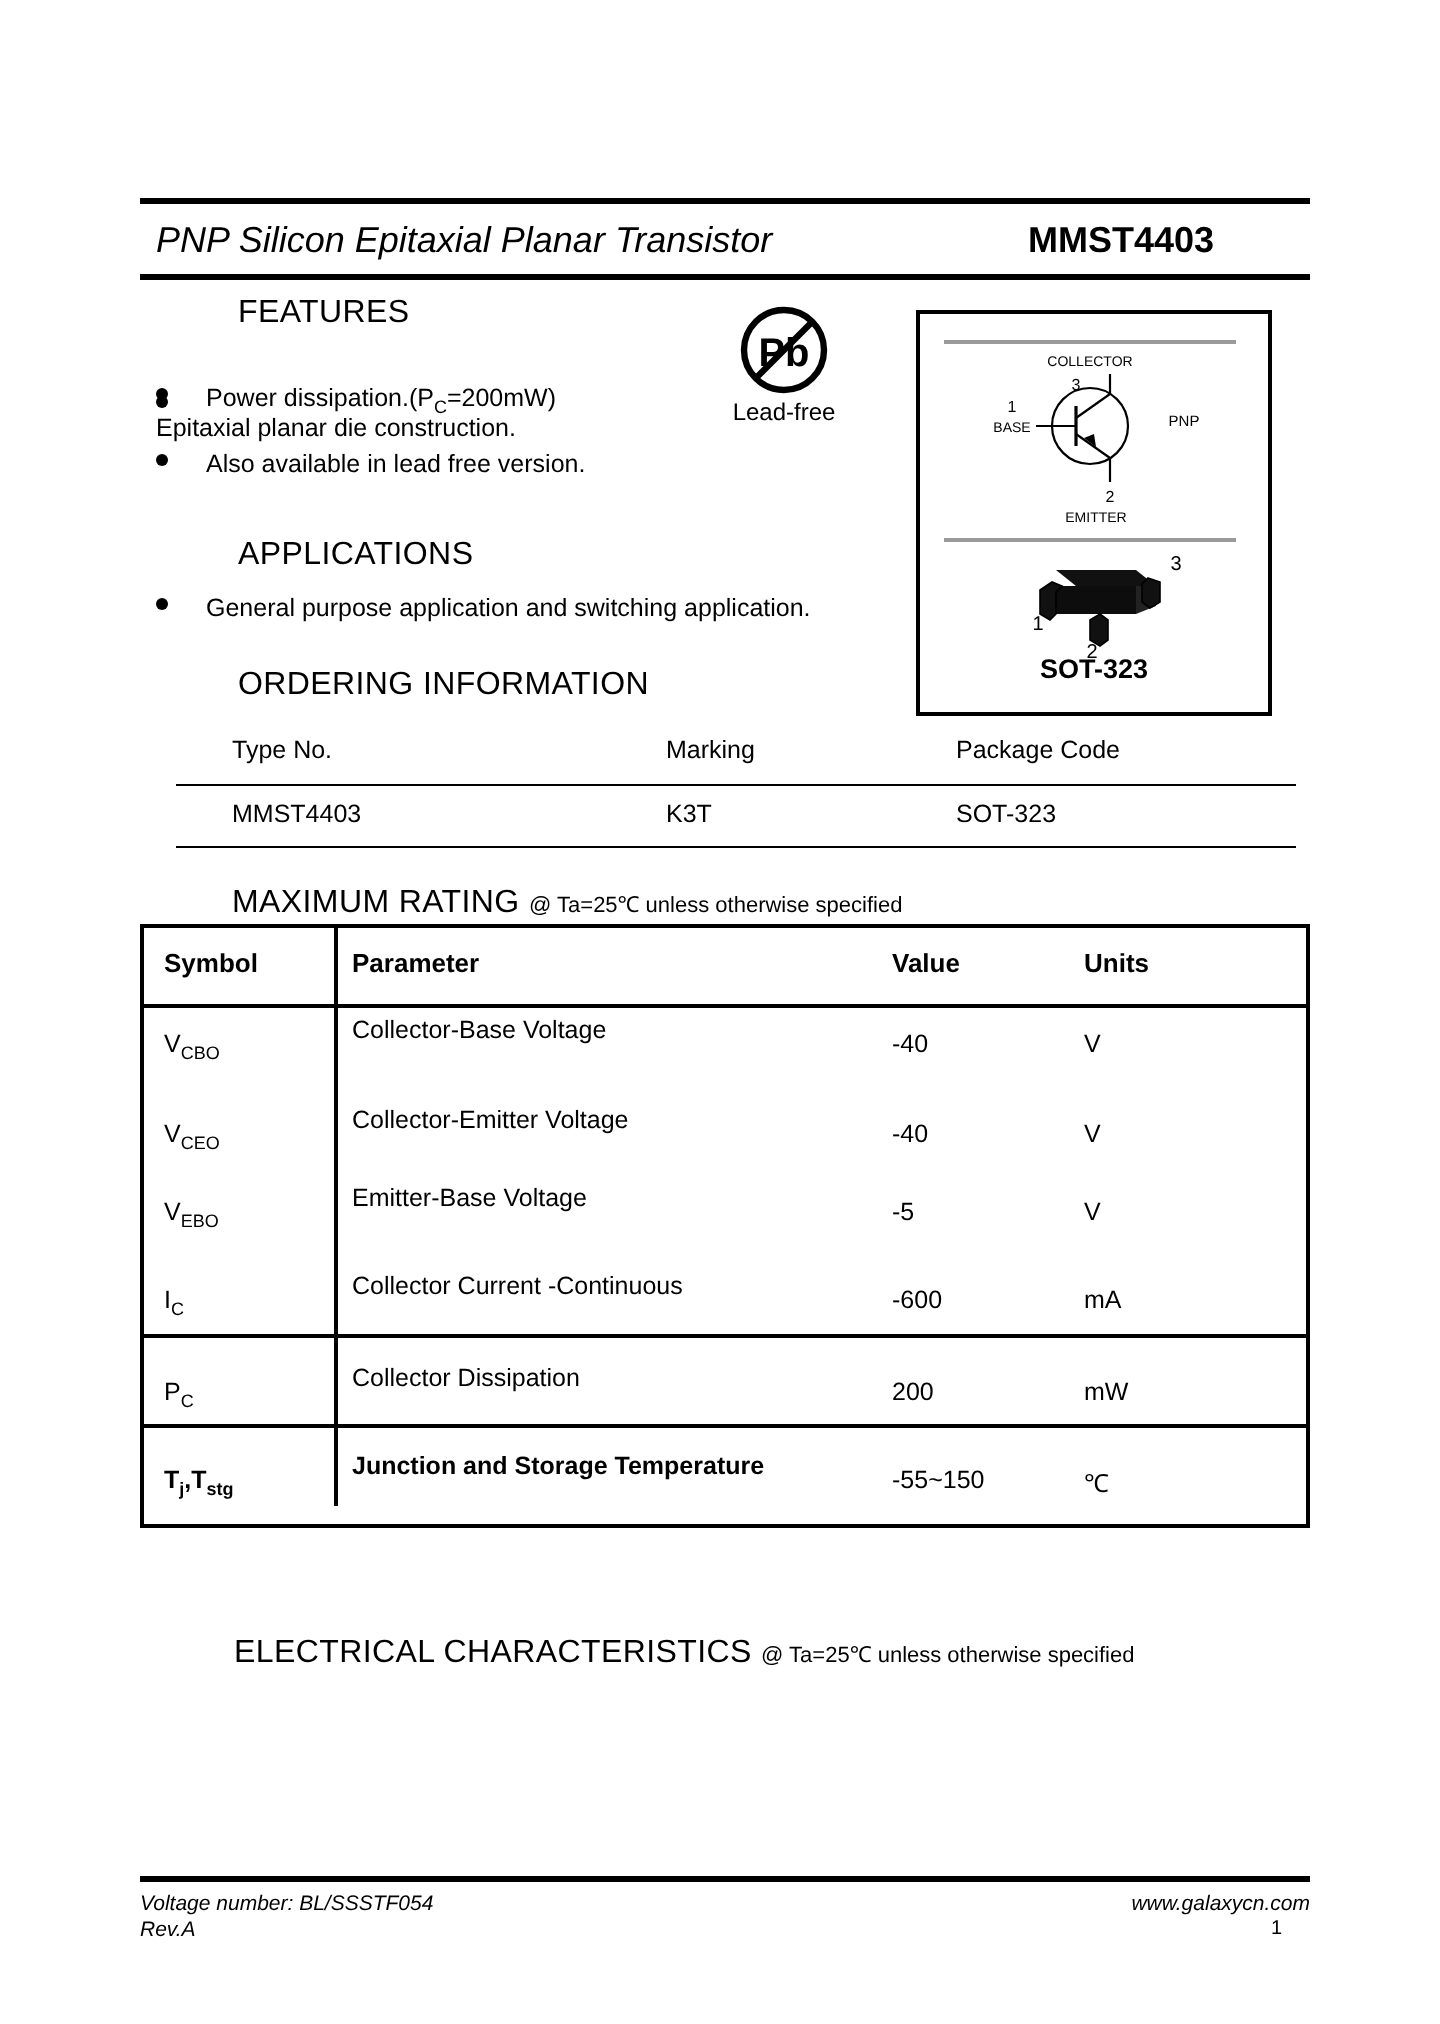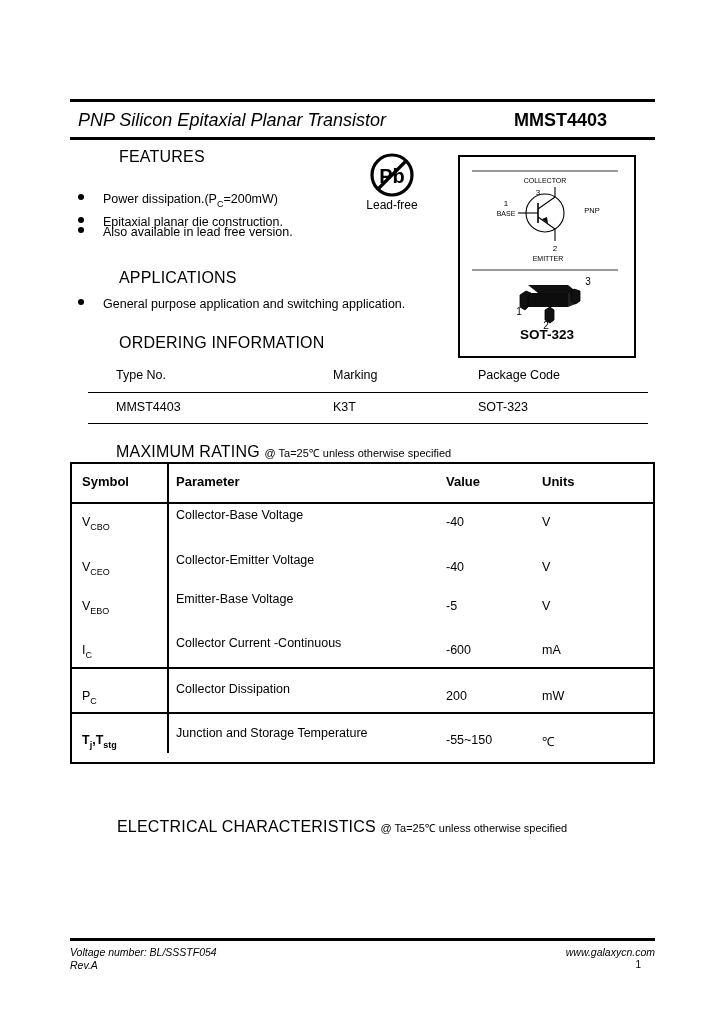--- a/index.html
+++ b/index.html
@@ -274,21 +274,21 @@
 
   <div class="rule-thick bot"></div>
 
   <div class="sec-head" style="left:74px; top:148px;">FEATURES</div>
 
   <div class="bullet" style="left:78px; top:192px;">
     <span class="dot"></span>
     <span><span>Power dissipation.(P</span><sub>C</sub><span>=200mW)</span></span>
   </div>
 
-  <div class="bullet" style="left:78px; top:215px;">
+  <div class="bullet" style="left:78px; top:201px;flex-direction:column;">
     <span class="dot"></span>
     <span>Epitaxial planar die construction.</span>
   </div>
 
   <div class="bullet" style="left:78px; top:225px;">
     <span class="dot"></span>
     <span>Also available in lead free version.</span>
   </div>
 
   <div class="leadfree">
@@ -415,21 +415,21 @@
 
     <div class="mr-cellrow" style="top:218px;">
       <span class="mr-sym" style="top:7px;"><span>P</span><sub>C</sub></span>
       <span class="mr-par" style="top:0;">Collector Dissipation</span>
       <span class="mr-val" style="top:7px;">200</span>
       <span class="mr-uni" style="top:7px;">mW</span>
     </div>
 
     <div class="mr-cellrow" style="top:262px;">
       <span class="mr-sym" style="top:7px; font-weight:bold;"><span>T</span><sub>j</sub><span>,T</span><sub>stg</sub></span>
-      <span class="mr-par" style="top:0;">Junction and Storage Temperature</span>
+      <span class="mr-par" style="top:0;font-weight:bold;">Junction and Storage Temperature</span>
       <span class="mr-val" style="top:7px;">-55~150</span>
       <span class="mr-uni" style="top:7px;">℃</span>
     </div>
   </div>
 
   <div class="ec-head sec-head">
     <span>ELECTRICAL CHARACTERISTICS</span>
     <span class="sec-note">@ Ta=25℃ unless otherwise specified</span>
   </div>
 

